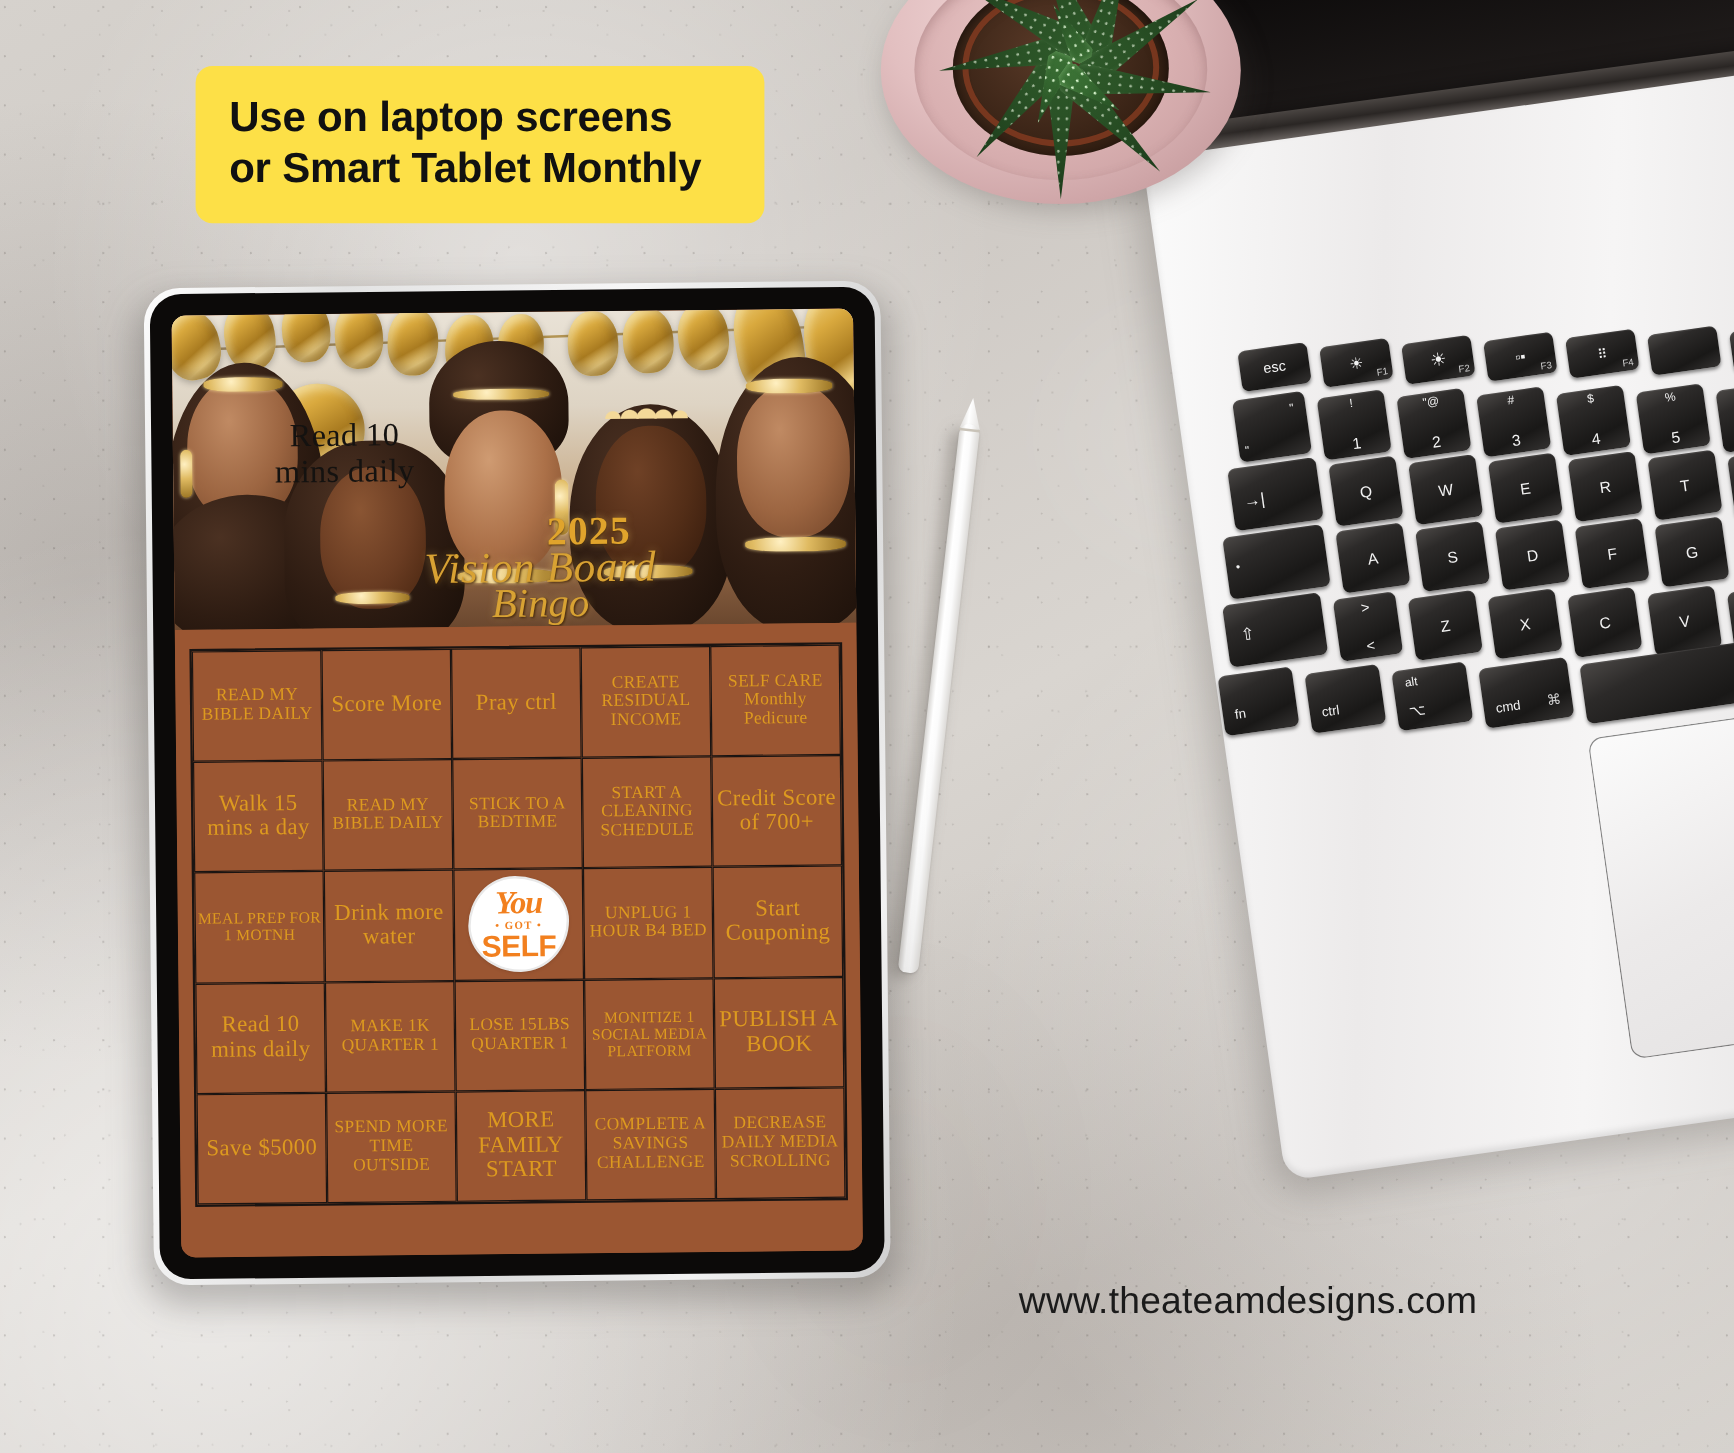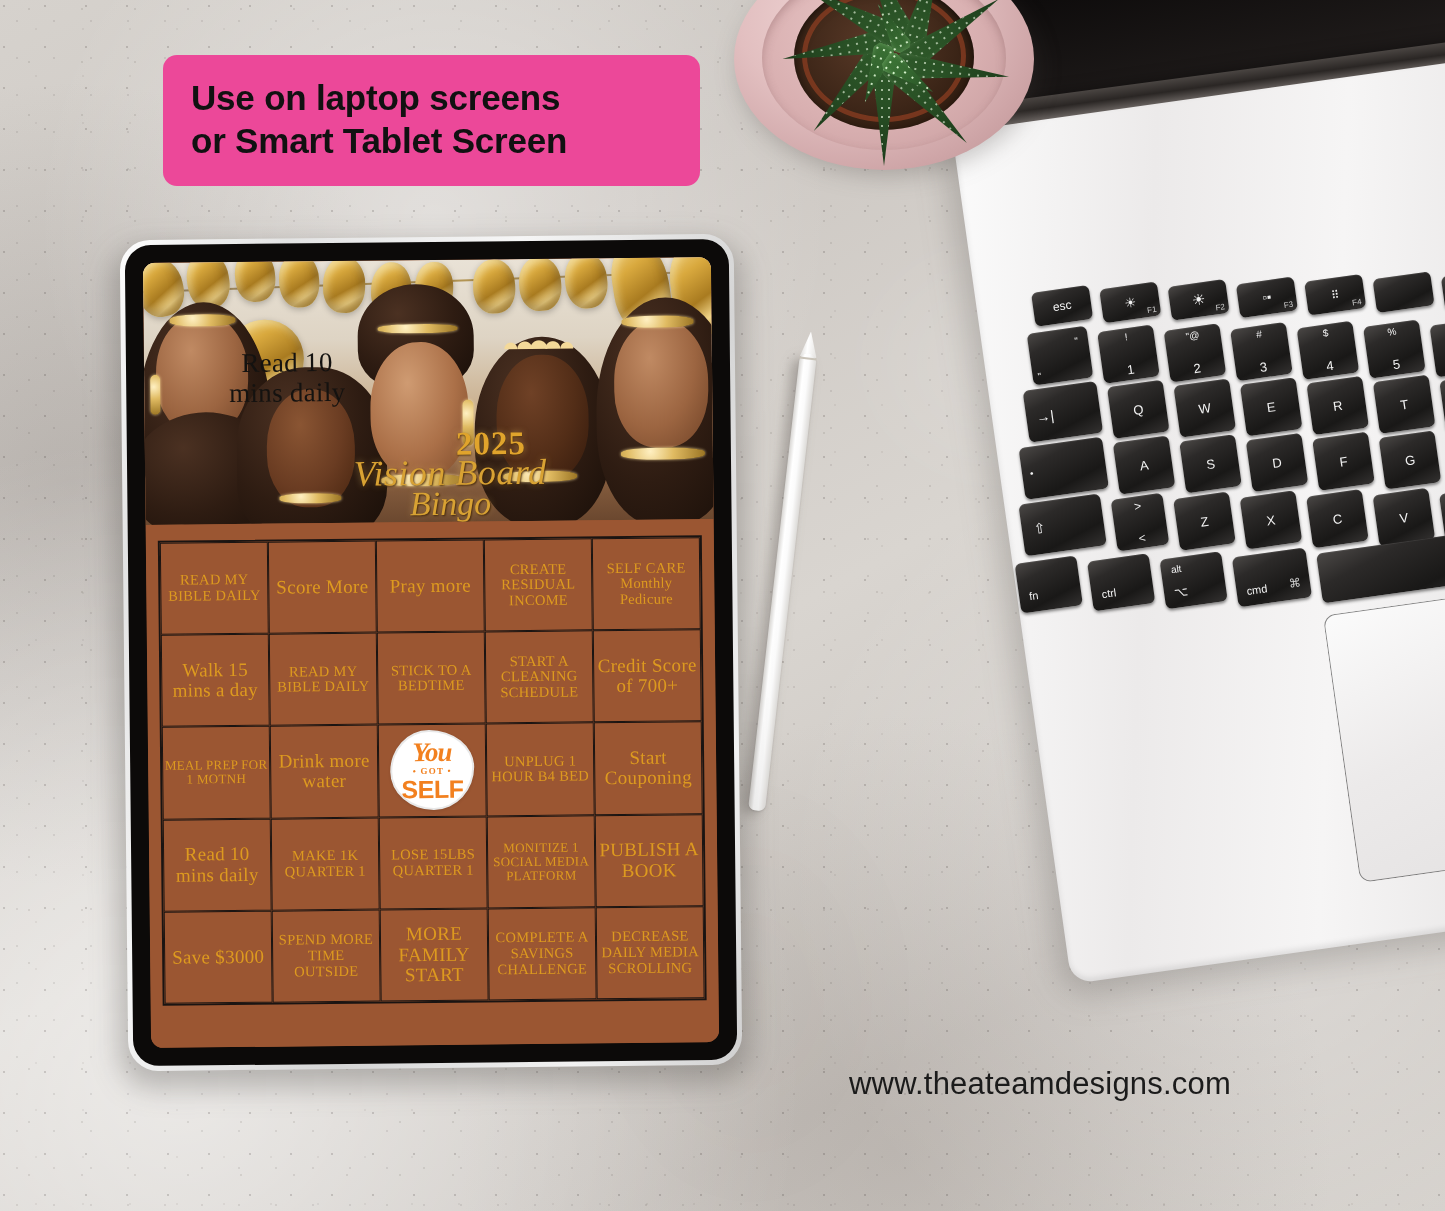--- a/index.html
+++ b/index.html
@@ -36,22 +36,22 @@
     position: absolute; inset: 0; opacity: .22; mix-blend-mode: overlay;
     background-image:
       radial-gradient(ellipse at 22% 62%, rgba(255,255,255,.9), transparent 14%),
       radial-gradient(ellipse at 70% 30%, rgba(255,255,255,.6), transparent 12%),
       radial-gradient(ellipse at 52% 82%, rgba(0,0,0,.25), transparent 16%),
       radial-gradient(ellipse at 88% 52%, rgba(255,255,255,.7), transparent 10%);
   }
 
   
   #callout {
-    position: absolute; left: 163px; top: 55px; width: 537px; padding: 22px 26px 24px 28px;
-    background: #ec4899; border-radius: 14px;
+    position: absolute; left: 163px; top: 55px; width: 474px; padding: 22px 26px 24px 28px;
+    background: #fde047; border-radius: 14px;
     z-index: 30;
   }
   #callout .line {
     font-size: 35px; font-weight: bold; color: #111111; line-height: 1.22;
     letter-spacing: -.2px; white-space: nowrap;
   }
 
   
   #tablet {
     position: absolute; left: 124px; top: 237px; width: 614px; height: 831px;
@@ -541,21 +541,21 @@
 
         <div id="card">
           <div id="grid">
               <div class="cell small">
                 <span>READ MY BIBLE DAILY</span>
               </div>
               <div class="cell big">
                 <span>Score More</span>
               </div>
               <div class="cell big">
-                <span>Pray more</span>
+                <span>Pray ctrl</span>
               </div>
               <div class="cell small">
                 <span>CREATE RESIDUAL INCOME</span>
               </div>
               <div class="cell small">
                 <span>SELF CARE Monthly Pedicure</span>
               </div>
               <div class="cell big">
                 <span>Walk 15 mins a day</span>
               </div>
@@ -602,21 +602,21 @@
               <div class="cell small">
                 <span>LOSE 15LBS QUARTER 1</span>
               </div>
               <div class="cell tiny">
                 <span>MONITIZE 1 SOCIAL MEDIA PLATFORM</span>
               </div>
               <div class="cell big">
                 <span>PUBLISH A BOOK</span>
               </div>
               <div class="cell big">
-                <span>Save $3000</span>
+                <span>Save $5000</span>
               </div>
               <div class="cell small">
                 <span>SPEND MORE TIME OUTSIDE</span>
               </div>
               <div class="cell big">
                 <span>MORE FAMILY START</span>
               </div>
               <div class="cell small">
                 <span>COMPLETE A SAVINGS CHALLENGE</span>
               </div>
@@ -626,16 +626,16 @@
             </div>
         </div>
 
       </div>
     </div>
   </div>
 </div>
 
 <div id="callout">
   <div class="line">Use on laptop screens</div>
-  <div class="line">or Smart Tablet Screen</div>
+  <div class="line">or Smart Tablet Monthly</div>
 </div>
 
 <div id="url">www.theateamdesigns.com</div>
 
 </body></html>

